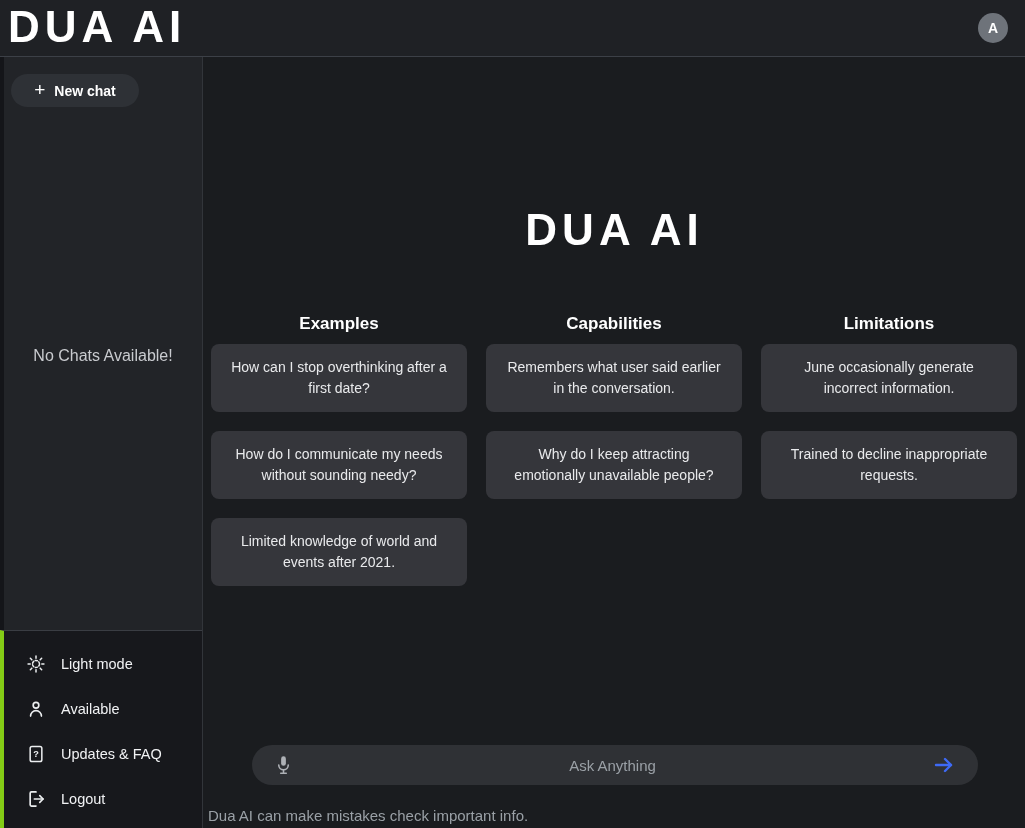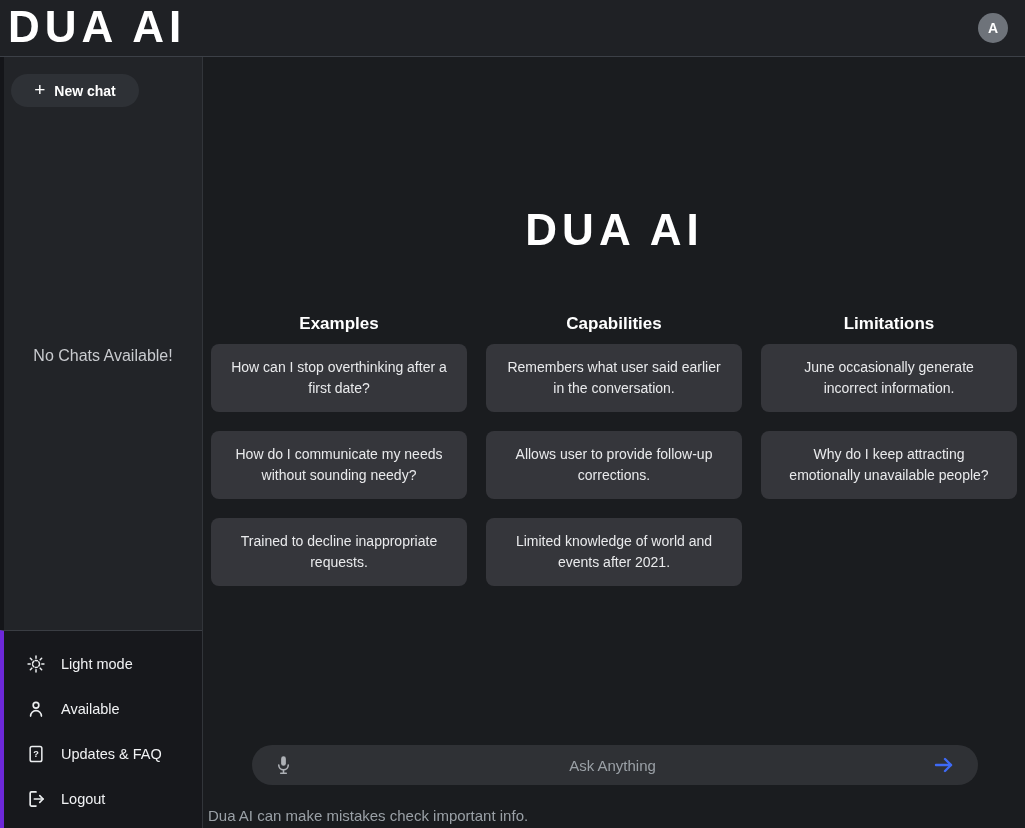--- a/index.html
+++ b/index.html
@@ -42,21 +42,21 @@
     cursor:pointer;
   }
   .new-chat .plus { font-size:19px; font-weight:normal; line-height:1; margin-top:-2px; }
   .empty-msg {
     position:absolute; top:290px; left:0; right:0;
     text-align:center; color:#c9cbcf; font-size:16px;
   }
   .side-menu {
     position:absolute; left:-4px; right:0; bottom:0; height:198px;
     background:#17181c; border-top:1px solid #3a3d43;
-    border-left:4px solid #6d28d9;
+    border-left:4px solid #84cc16;
     padding-top:10px;
     margin-top:20px;
   }
   .menu-item {
     display:flex; align-items:center; height:45px; padding-left:21px; gap:15px;
     color:#f1f2f4; font-size:14.5px; cursor:pointer;
   }
   .menu-item .mi-icon { width:21px; height:21px; display:flex; align-items:center; justify-content:center; }
 
   
@@ -168,21 +168,20 @@
     <div class="col-title">Examples</div>
     <div class="col-title">Capabilities</div>
     <div class="col-title">Limitations</div>
   </div>
 
   <div class="grid cards-grid">
     <div class="card">How can I stop overthinking after a first date?</div>
     <div class="card">Remembers what user said earlier in the conversation.</div>
     <div class="card">June occasionally generate incorrect information.</div>
     <div class="card">How do I communicate my needs without sounding needy?</div>
-    <div class="card">Allows user to provide follow-up corrections.</div>
     <div class="card">Why do I keep attracting emotionally unavailable people?</div>
     <div class="card">Trained to decline inappropriate requests.</div>
     <div class="card">Limited knowledge of world and events after 2021.</div>
   </div>
 
   <div class="ask-bar">
     <button class="mic-btn">
       <svg width="19" height="24" viewBox="0 0 24 28" fill="none">
         <rect x="9" y="3" width="6" height="12" rx="3" fill="#aeb1b6"></rect>
         <path d="M6 12a6 6 0 0 0 12 0" stroke="#aeb1b6" stroke-width="2" stroke-linecap="round" transform="translate(0,2)"></path>

